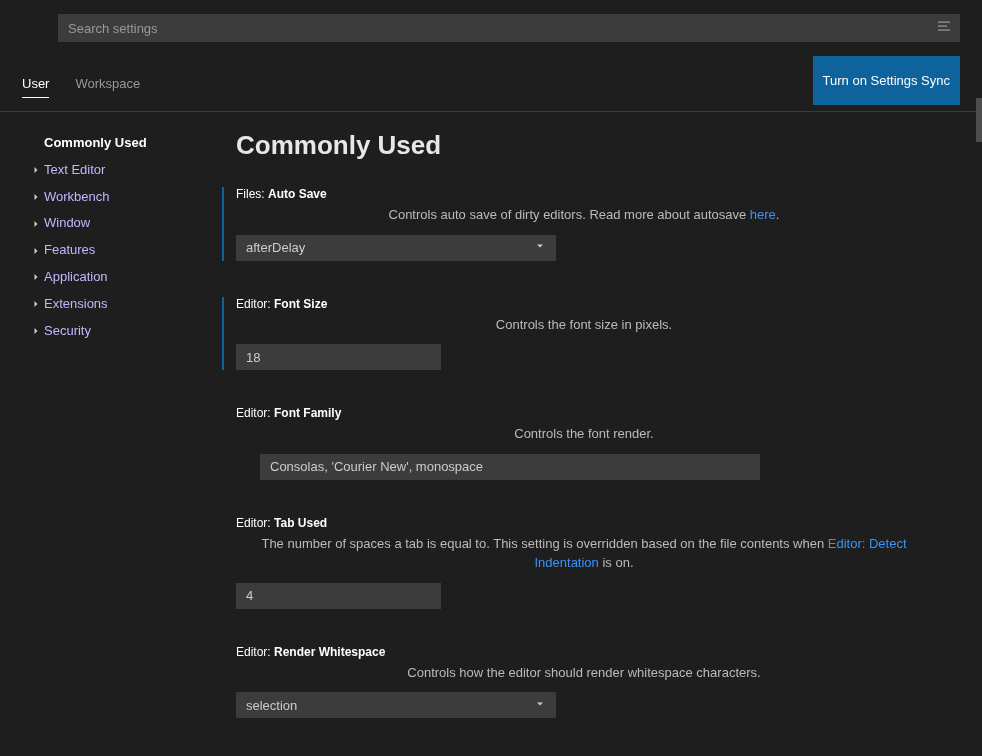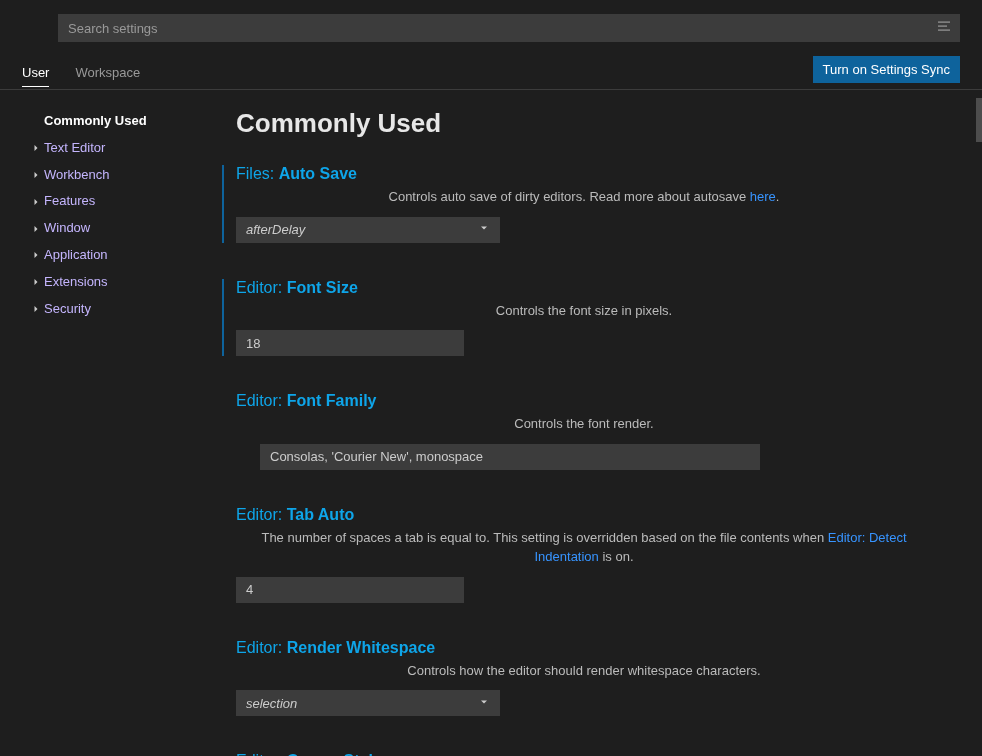--- a/index.html
+++ b/index.html
@@ -77,21 +77,21 @@
       left: 0;
       right: 0;
       bottom: -1px;
       height: 1px;
       background: #ffffff;
     }
     .sync-button {
       background: #0e639c;
       color: #ffffff;
       border: none;
-      padding: 6px 10px;
+      padding: 17px 10px;
       font-size: 13px;
       cursor: pointer;
       margin-bottom: 6px;
       font-family: inherit;
     }
     .content {
       display: flex;
       height: calc(100% - 80px);
     }
     .sidebar {
@@ -139,69 +139,68 @@
     .setting {
       margin-bottom: 36px;
       max-width: 720px;
     }
     .setting.modified {
       border-left: 2px solid #0e639c;
       padding-left: 12px;
       margin-left: -14px;
     }
     .setting-title {
-      font-size: 16px;
-      color: #0ea5e9;
+      font-size: 12px;
+      color: #ffffff;
       margin-bottom: 4px;
     }
     .setting-title .category {
       font-weight: 400;
     }
     .setting-title .name {
       font-weight: 700;
     }
     .setting-desc {
       color: #bbbbbb;
       margin-bottom: 10px;
       line-height: 1.5;
       text-align: center;
     }
     .setting-desc a {
       color: #3794ff;
       text-decoration: none;
     }
     .select-control {
-      width: 264px;
+      width: 320px;
       height: 26px;
       background: #3c3c3c;
       border: none;
       color: #cccccc;
       padding: 0 10px;
       display: flex;
       align-items: center;
       justify-content: space-between;
       cursor: pointer;
       font-size: 13px;
-      font-style: italic;
     }
     .select-control .chev {
       color: #cccccc;
     }
     .text-input {
       height: 26px;
       background: #3c3c3c;
       border: none;
       color: #cccccc;
       padding: 0 10px;
       font-size: 13px;
       outline: none;
       font-family: inherit;
     }
     .text-input.narrow {
-      width: 228px;
+      width: 205px;
     }
     .text-input.wide {
       width: 500px;
       margin-left: 24px;
     }
     .scrollbar-thumb {
       position: absolute;
       right: 0;
       top: 98px;
       width: 6px;
@@ -255,29 +254,29 @@
           </svg>
       </span>
       <span class="sidebar-item-label">Workbench</span>
     </div>
     <div class="sidebar-item">
       <span class="chevron">
         <svg width="12" height="12" viewBox="0 0 16 16" fill="currentColor">
             <path d="M6 4l4 4-4 4V4z"></path>
           </svg>
       </span>
+      <span class="sidebar-item-label">Window</span>
+    </div>
+    <div class="sidebar-item">
+      <span class="chevron">
+        <svg width="12" height="12" viewBox="0 0 16 16" fill="currentColor">
+            <path d="M6 4l4 4-4 4V4z"></path>
+          </svg>
+      </span>
       <span class="sidebar-item-label">Features</span>
-    </div>
-    <div class="sidebar-item">
-      <span class="chevron">
-        <svg width="12" height="12" viewBox="0 0 16 16" fill="currentColor">
-            <path d="M6 4l4 4-4 4V4z"></path>
-          </svg>
-      </span>
-      <span class="sidebar-item-label">Window</span>
     </div>
     <div class="sidebar-item">
       <span class="chevron">
         <svg width="12" height="12" viewBox="0 0 16 16" fill="currentColor">
             <path d="M6 4l4 4-4 4V4z"></path>
           </svg>
       </span>
       <span class="sidebar-item-label">Application</span>
     </div>
     <div class="sidebar-item">
@@ -333,21 +332,21 @@
         <span class="category">Editor:</span>
         <span class="name">Font Family</span>
       </div>
       <div class="setting-desc">Controls the font render.</div>
       <input class="text-input wide" type="text" value="Consolas, 'Courier New', monospace" style="">
     </div>
 
     <div class="setting">
       <div class="setting-title">
         <span class="category">Editor:</span>
-        <span class="name">Tab Auto</span>
+        <span class="name">Tab Used</span>
       </div>
       <div class="setting-desc">
         <span>The number of spaces a tab is equal to. This setting is overridden based on the file contents when </span><a href="#">Editor: Detect Indentation</a><span> is on.</span>
       </div>
       <input class="text-input narrow" type="text" value="4" style="">
     </div>
 
     <div class="setting">
       <div class="setting-title">
         <span class="category">Editor:</span>

